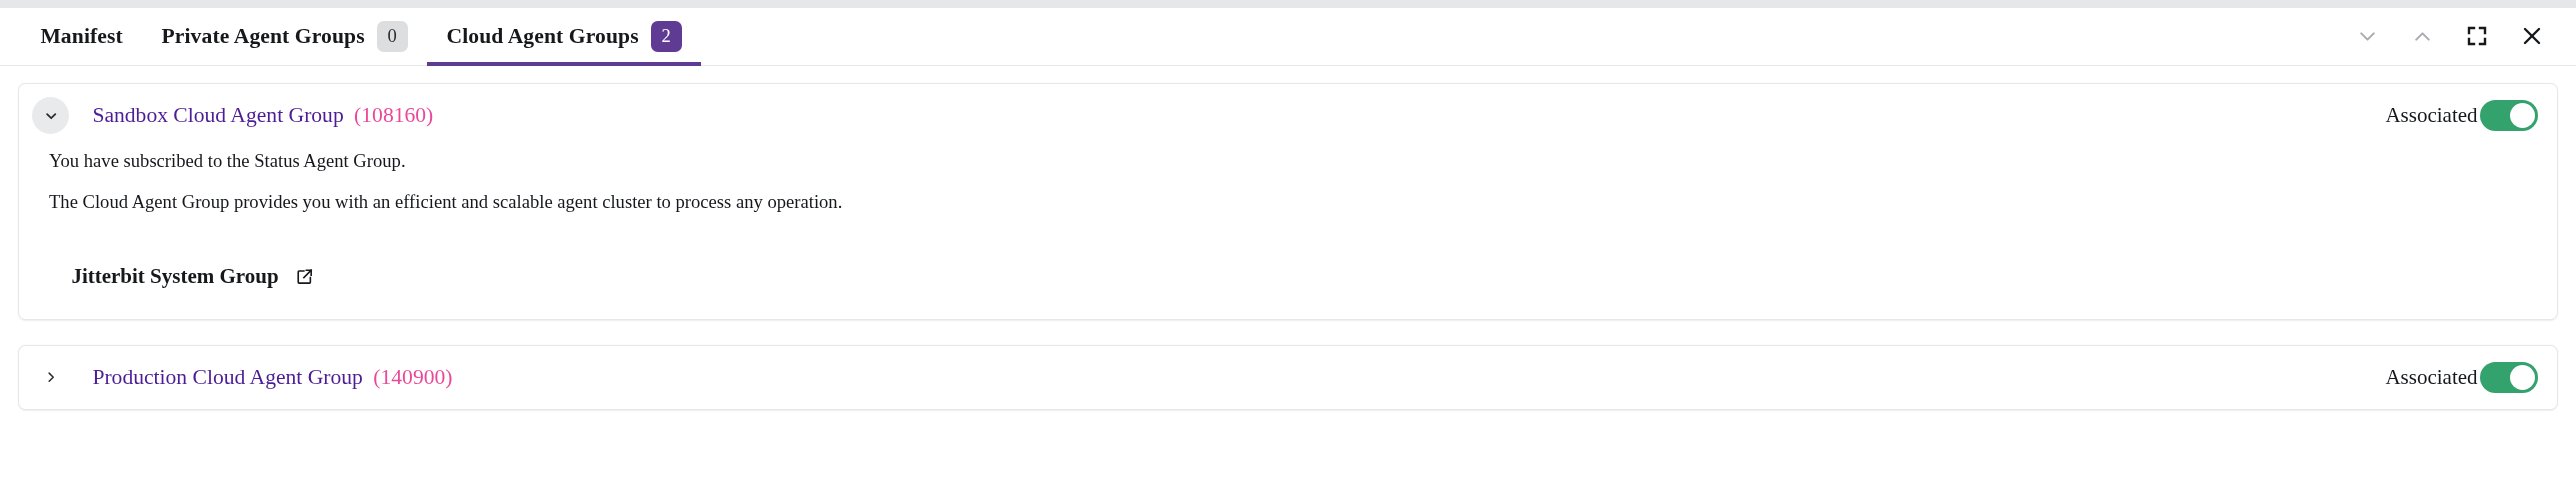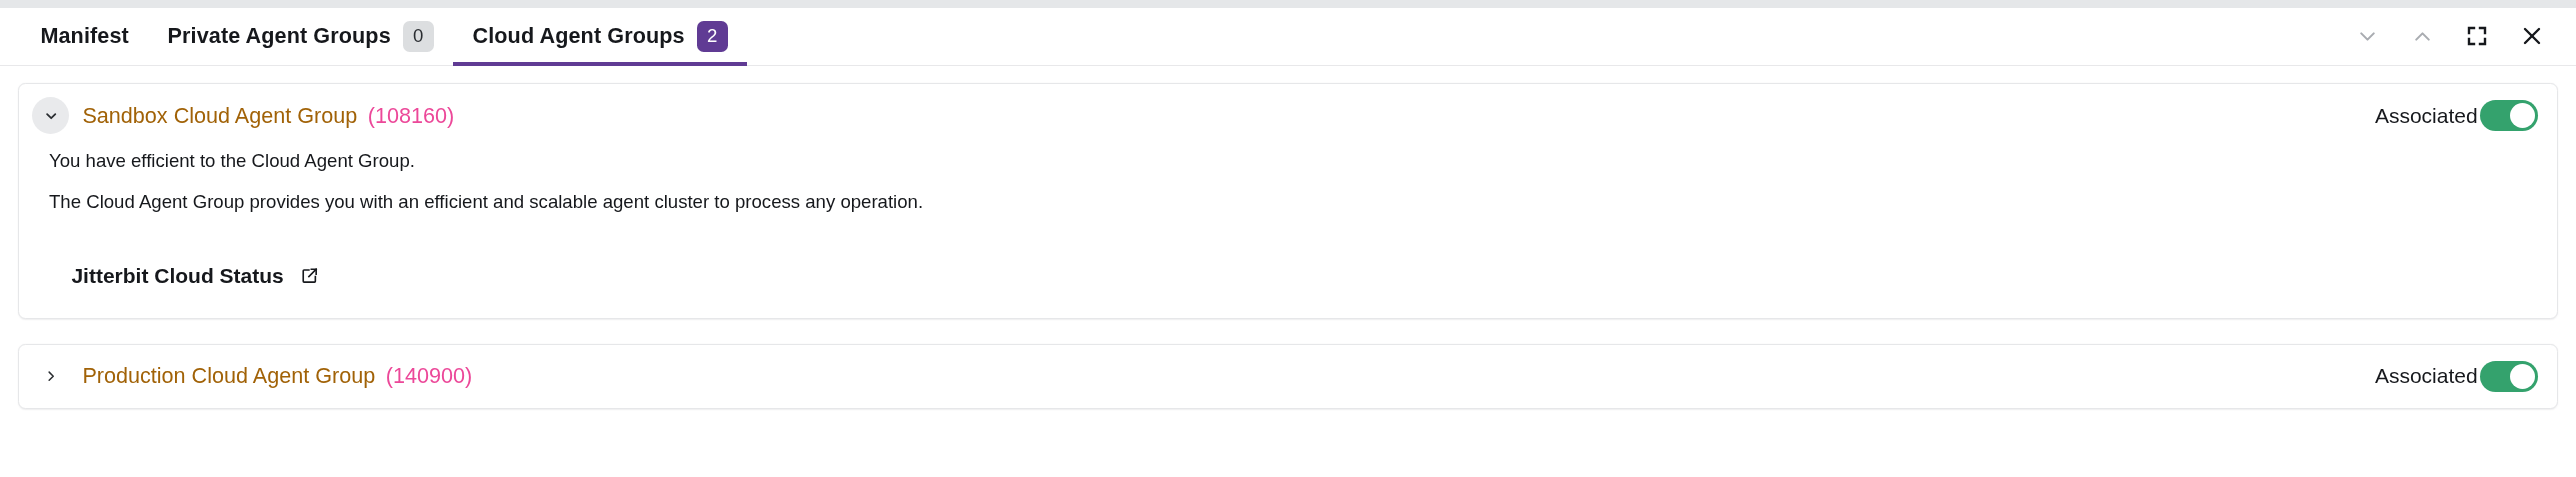--- a/index.html
+++ b/index.html
@@ -11,20 +11,21 @@
     background: #ffffff;
     font-family: "Liberation Sans", sans-serif;
     overflow: hidden;
   }
 
   #app {
     position: relative;
     width: 2576px;
     height: 458px;
     background: #ffffff;
+    font-family: Liberation Serif, serif;
   }
 
   
   .top-strip {
     position: absolute;
     top: 0; left: 0;
     width: 2576px;
     height: 7.5px;
     background: #e5e7e9;
   }
@@ -141,23 +142,23 @@
     border-radius: 50%;
     display: flex;
     align-items: center;
     justify-content: center;
     cursor: pointer;
   }
   .disclosure.filled { background: #e9eaec; }
   .disclosure.plain { background: transparent; }
 
   .card-title {
-    margin-left: 13px;
+    margin-left: 23px;
     font-size: 21.6px;
-    color: #a16207;
+    color: #4c1d95;
     white-space: nowrap;
   }
   .card-id {
     margin-left: 10.4px;
     font-size: 21.6px;
     color: #ec4899;
   }
 
   .assoc {
     margin-left: auto;
@@ -295,25 +296,25 @@
         <div class="assoc">
           <span class="assoc-label">Associated</span>
           <span class="toggle">
             <span class="knob"></span>
           </span>
         </div>
       </div>
 
       <div class="card-body">
 
-        <div class="body-line">You have efficient to the Cloud Agent Group.</div>
+        <div class="body-line">You have subscribed to the Status Agent Group.</div>
         <div class="body-line">The Cloud Agent Group provides you with an efficient and scalable agent cluster to process any operation.</div>
 
         <a class="status-link">
-          <span class="status-link-text">Jitterbit Cloud Status</span>
+          <span class="status-link-text">Jitterbit System Group</span>
           <span>
             <svg class="ext-icon" width="19.4" height="19.4" viewBox="0 0 24 24" fill="none" stroke="#16181c" stroke-width="2" stroke-linecap="square">
               <path d="M19 13v6a1 1 0 0 1-1 1H5a1 1 0 0 1-1-1V6a1 1 0 0 1 1-1h6"></path>
               <polyline points="14 4 20 4 20 10"></polyline>
               <line x1="11" y1="13" x2="20" y2="4"></line>
             </svg>
           </span>
         </a>
       </div>
     </div>

